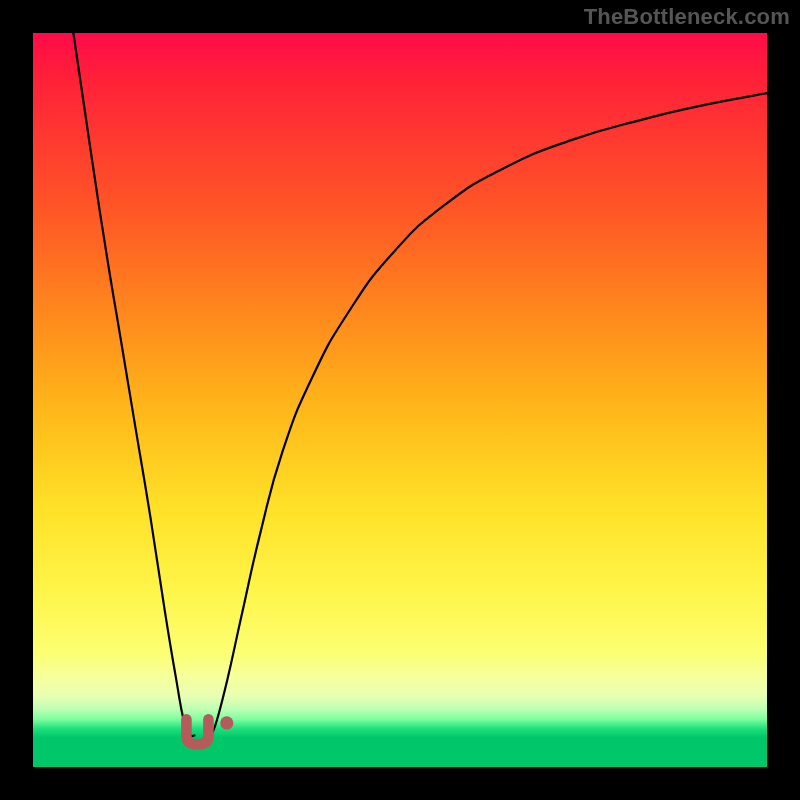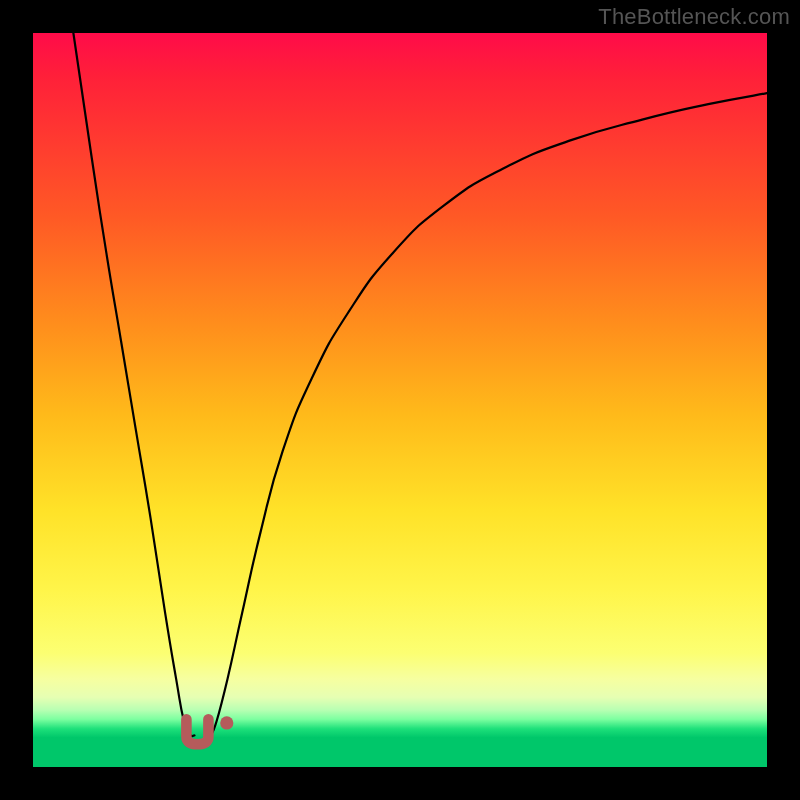--- a/index.html
+++ b/index.html
@@ -37,21 +37,21 @@
       #00c76a 100%
     );
   }
   .watermark {
     position: absolute;
     top: 4px;
     right: 10px;
     color: #555;
     font-size: 22px;
     letter-spacing: 0.2px;
-    font-weight: 400;
+    font-weight: 700;
   }
   svg.overlay {
     position: absolute;
     left: 0;
     top: 0;
     width: 734px;
     height: 734px;
     overflow: visible;
   }
   .curve {

